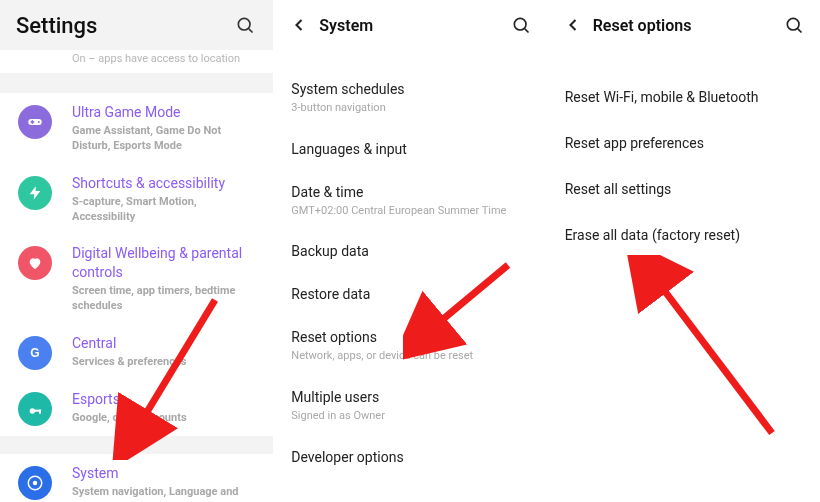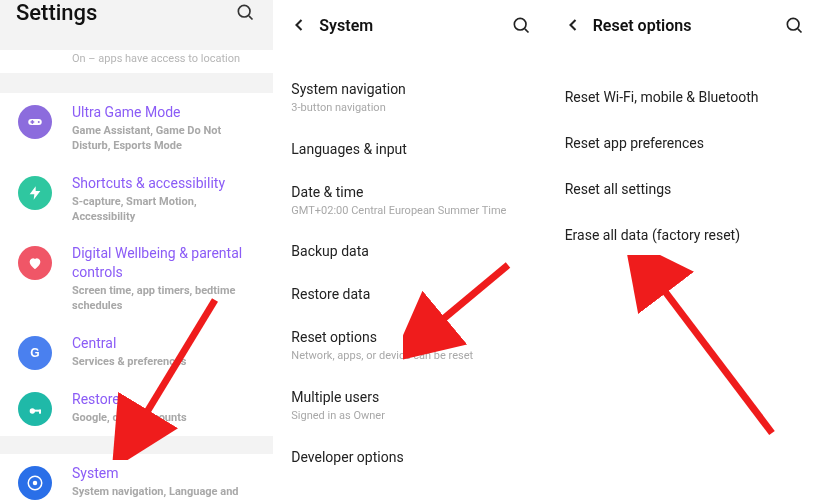--- a/index.html
+++ b/index.html
@@ -2,21 +2,21 @@
 <html><head>
 <meta charset="utf-8">
 <style>
   * { box-sizing: border-box; margin: 0; padding: 0; }
   html, body { width: 820px; height: 502px; font-family: -apple-system, Roboto, "Helvetica Neue", Arial, sans-serif; overflow: hidden; background:#fff; }
   .screens { display: flex; width: 820px; height: 502px; }
   .screen { width: 273.33px; height: 502px; background:#fff; position: relative; overflow:hidden; }
 
   
   .s1-header {
-    display:flex; justify-content:space-between;
+    display:flex; align-items:center; justify-content:space-between;
     height:50px; padding:0 16px; background:#f3f3f3;
   }
   .s1-title { font-size:22px; font-weight:500; color:#111; }
   .search-btn { width:24px; height:24px; display:flex; align-items:center; justify-content:center; color:#333; cursor:pointer; }
   .s1-partial {
     background:#fff; font-size:11px; color:#b6b6b6;
     padding:2px 0 8px 72px; line-height:1.2;
   }
   .s1-gap { height:20px; background:#f3f3f3; }
   .s1-list { background:#fff; }
@@ -132,21 +132,21 @@
         </div>
         <div class="s1-item">
           <div class="s1-icon ic-tealkey">
             <svg width="16" height="16" viewBox="0 0 24 24" fill="#fff">
               <circle cx="8" cy="15" r="4"></circle>
               <rect x="10" y="13" width="11" height="3"></rect>
               <rect x="18" y="13" width="3" height="6"></rect>
             </svg>
           </div>
           <div class="s1-texts">
-            <div class="s1-label">Restore</div>
+            <div class="s1-label">Esports</div>
             <div class="s1-sub">Google, other accounts</div>
           </div>
         </div>
       </div>
 
     <div class="s1-gap2"></div>
 
     <div class="s1-item">
       <div class="s1-icon ic-bluerad">
         <svg width="18" height="18" viewBox="0 0 24 24">
@@ -182,21 +182,21 @@
       <div class="std-title">System</div>
       <div class="std-search">
         <svg width="20" height="20" viewBox="0 0 24 24" fill="none" stroke="currentColor" stroke-width="2">
             <circle cx="11" cy="11" r="7"></circle>
             <line x1="21" y1="21" x2="16.65" y2="16.65"></line>
           </svg>
       </div>
     </div>
     <div class="s2-list" id="s2-list">
         <div class="s2-item">
-          <div class="s2-label">System navigation</div>
+          <div class="s2-label">System schedules</div>
           <div class="s2-sub">3-button navigation</div>
         </div>
         <div class="s2-item">
           <div class="s2-label">Languages &amp; input</div>
         </div>
         <div class="s2-item">
           <div class="s2-label">Date &amp; time</div>
           <div class="s2-sub">GMT+02:00 Central European Summer Time</div>
         </div>
         <div class="s2-item">

